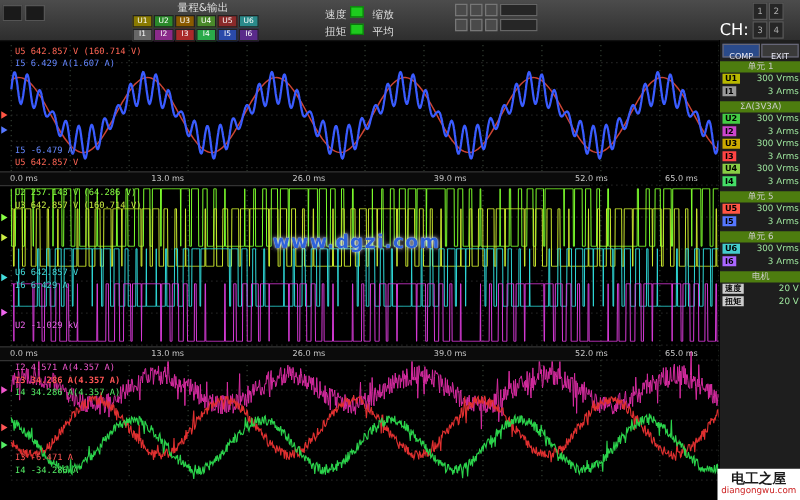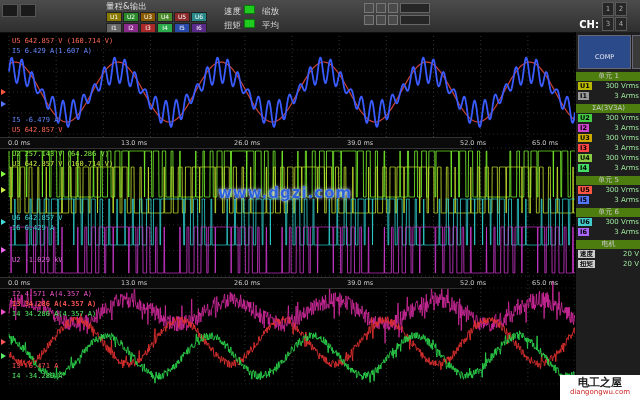--- a/index.html
+++ b/index.html
@@ -22,62 +22,62 @@
   .tb-pad div{width:14px;height:11px;background:#1a1a1a;border:1px solid #555;}
   .mode-col{position:absolute;left:37px;top:1px;}
   .modebtn{display:block;width:62px;height:13px;line-height:12px;background:#181818;color:#e0e0e0;
            border:1px solid #6a6a6a;font-size:8.5px;text-align:center;padding:0;margin:0 0 1px 0;
            font-family:inherit;}
   .modebtn.sel{color:#9fe89f;background:#101810;}
   .range-col{position:absolute;left:106px;top:1px;}
   .range-col .tb-label{display:block;height:10px;}
   .chrow{display:flex;gap:1px;margin-top:1px;}
   .chbtn{width:14px;height:8px;font-size:6px;line-height:8px;color:#fff;text-align:center;border:1px solid #222;}
-  .tb-label{font-size:8.5px;color:#ddd;}
+  .tb-label{font-size:8.5px;color:#ddd;margin-left:36px;}
   .st-col{position:absolute;left:224px;top:2px;}
   .st-col .row,.za-col .row,.filt-col .row{height:14px;line-height:14px;}
   .led{display:inline-block;width:9px;height:7px;background:#1ecb1e;border:1px solid #0a7a0a;
        margin-left:3px;vertical-align:middle;}
   .za-col{position:absolute;left:262px;top:2px;}
   .filt-col{position:absolute;left:294px;top:2px;}
   .cbox{display:inline-block;width:7px;height:7px;background:#9a9a9a;border:1px solid #ccc;
         margin-right:3px;vertical-align:middle;}
   .misc{position:absolute;left:364px;top:3px;width:110px;}
   .mrow{display:flex;gap:2px;margin-bottom:2px;}
   .mbox{width:8px;height:8px;background:#4a4a4a;border:1px solid #777;}
   .wbox{width:28px;height:8px;background:#262626;border:1px solid #666;}
   .ch-col{position:absolute;right:1px;top:2px;display:flex;align-items:center;gap:3px;}
-  .ch-col .chlab{font-size:10px;font-weight:bold;color:#fff;}
+  .ch-col .chlab{font-size:13px;font-weight:normal;color:#fff;}
   #chbtns{display:flex;flex-wrap:wrap;width:37px;gap:1px;}
   .chnum{width:10px;height:12px;background:#262626;border:1px solid #5a5a5a;color:#aaa;
          font-size:7px;line-height:12px;text-align:center;}
   .chnum.on{background:#2ecb2e;color:#000;border-color:#7fff7f;}
   
   .sidebar{position:absolute;left:575px;top:32px;width:65px;height:354px;background:#1e1e1e;
            border-left:1px solid #000;z-index:5;}
   .sb-top{display:flex;gap:1px;padding:3px 2px 0 2px;}
   .sb-btn{flex:1;height:11px;font-size:6.5px;line-height:11px;text-align:center;color:#e6e6f2;
-          border:1px solid #667;padding:16px;font-family:inherit;}
+          border:1px solid #667;padding:4px;font-family:inherit;}
   .sb-btn.comp{background:#2a4a8a;}
   .sb-btn.exit{background:#3a3a3a;}
   .sb-head{margin-top:3px;background:#4d7c0f;color:#ccc;font-size:7px;height:9px;line-height:9px;text-align:center;}
   .sb-row{display:flex;align-items:center;height:10px;padding:0 2px;}
   .sb-chip{font-size:6.5px;color:#000;padding:0 2px;height:8px;line-height:8px;font-weight:bold;}
   .sb-val{margin-left:auto;font-size:7px;color:#9fe89f;white-space:nowrap;}
   
   .statusbar{position:absolute;top:386px;left:0;width:640px;height:14px;background:#2e2e2e;
              border-top:1px solid #555;z-index:6;font-size:8px;color:#ddd;}
   .statusbar span{position:absolute;top:2px;white-space:nowrap;}
   .sdot{position:absolute;left:4px;top:4px;width:6px;height:6px;background:#44cc44;border:1px solid #1a7a1a;}
   .sdiv{position:absolute;left:94px;top:2px;width:1px;height:10px;background:#555;}
   .sicon{position:absolute;top:2px;width:10px;height:10px;border:1px solid #222;}
   
   .wm-center{position:absolute;left:218px;top:184px;z-index:4;font-size:15px;font-weight:bold;
              color:#2e62d9;letter-spacing:1px;text-shadow:0 0 4px #dfe9ff,0 0 1px #fff;}
-  .wm-corner{position:absolute;right:0;bottom:0;width:80px;height:25px;background:#fff;z-index:10;
+  .wm-corner{position:absolute;right:0;bottom:0;width:66px;height:25px;background:#fff;z-index:10;
              text-align:center;line-height:1;}
   .wm-corner .t1{display:block;font-size:11px;font-weight:bold;color:#1a1a1a;margin-top:2px;}
   .wm-corner .t2{display:block;font-size:7px;color:#c22;margin-top:1px;}
 </style>
 </head>
 <body>
 
 <div class="screen">
 
   <svg id="wavesvg" width="576" height="400">

